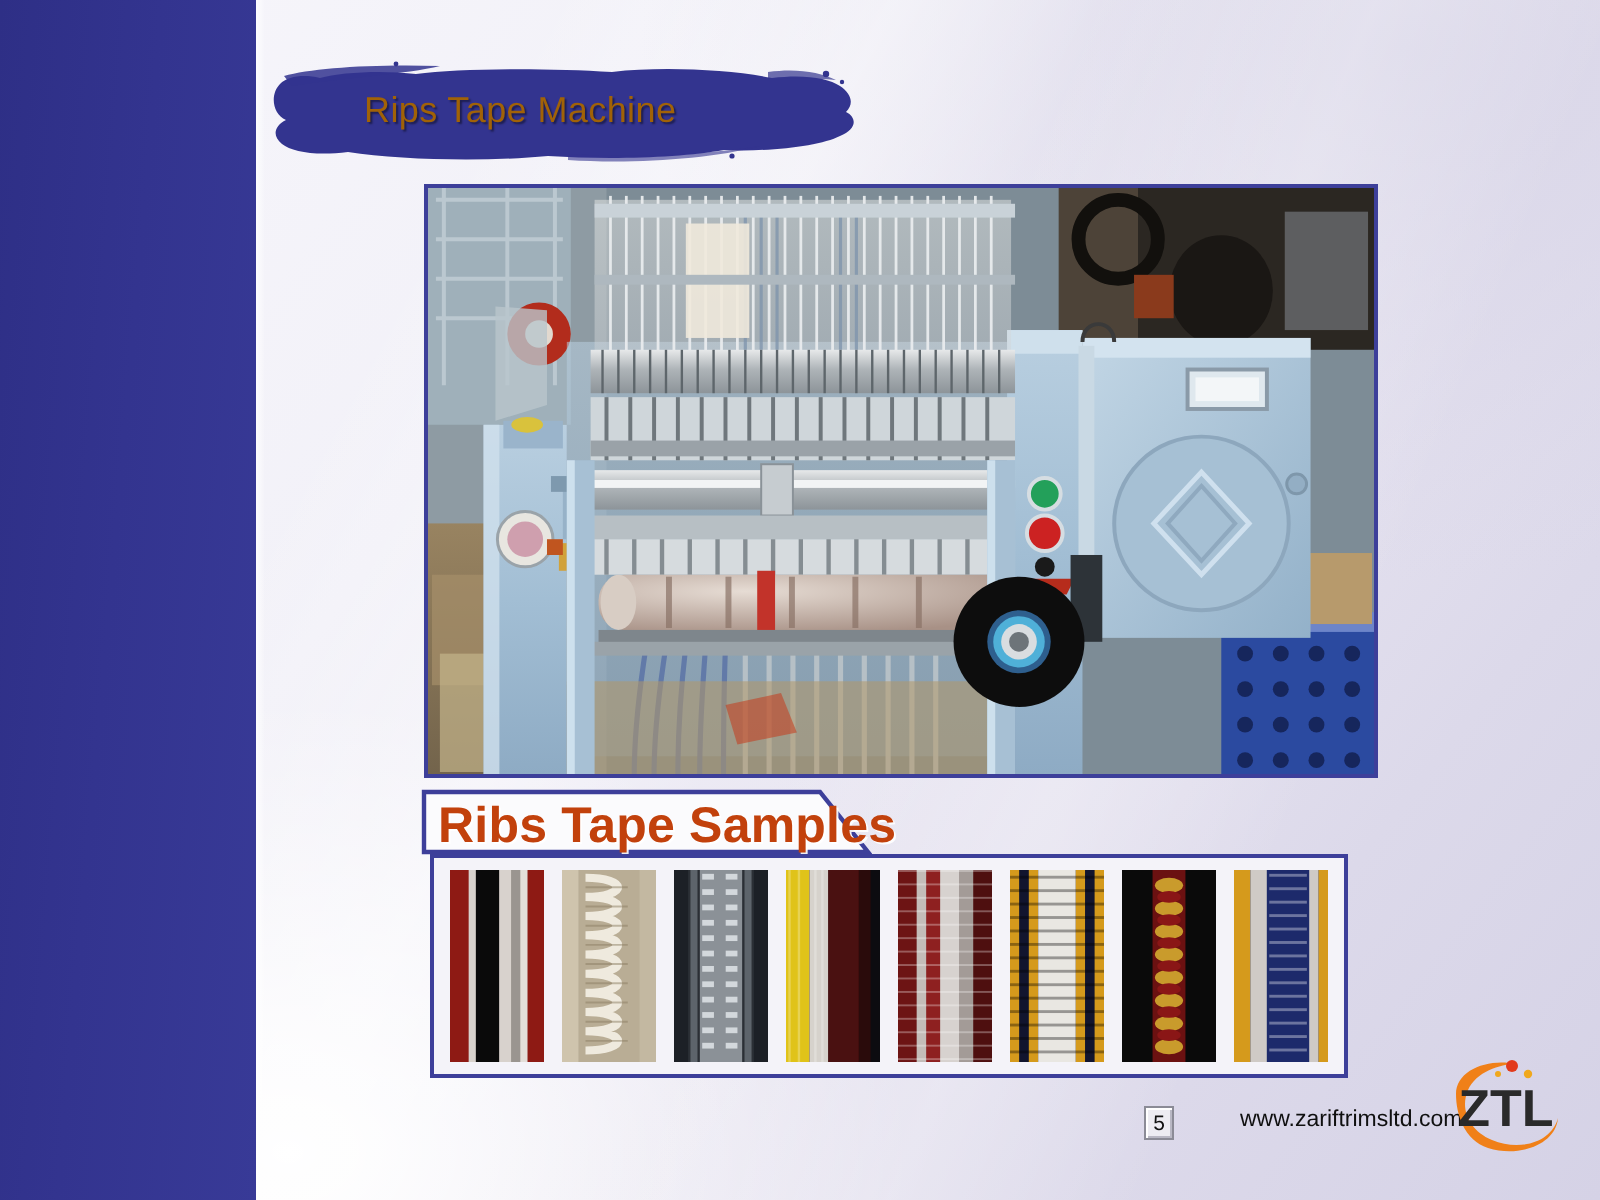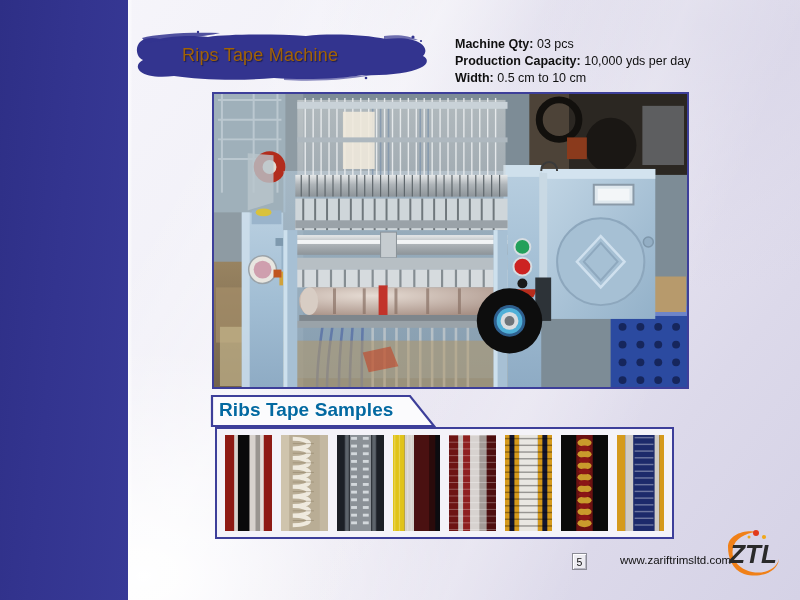--- a/index.html
+++ b/index.html
@@ -104,23 +104,23 @@
   
   .sbanner {
     position: absolute;
     left: 210px; top: 394px;
     width: 226px; height: 34px;
   }
   .sbanner svg { display:block; width:100%; height:100%; }
   .sbanner-title {
     position: absolute;
     left: 219px; top: 399px;
-    font-size: 19px;
+    font-size: 25px;
     font-weight: bold;
-    color: #0369a1;
+    color: #c2410c;
     letter-spacing: .1px;
     text-shadow: 1px 1px 0 rgba(255,255,255,.9);
     white-space: nowrap;
     text-align: right;
   }
   
   .samples-box {
     position: absolute;
     left: 215px; top: 427px;
     width: 459px; height: 112px;
@@ -156,21 +156,21 @@
   .site-url {
     position: absolute;
     left: 620px; top: 554px;
     font-size: 11.5px;
     color: #101010;
     white-space: nowrap;
   }
   .ztl-logo {
     position: absolute;
     left: 722px; top: 527px;
-    width: 62px; height: 52px; font-style: italic;
+    width: 62px; height: 52px;
   }
   .ztl-logo svg { display:block; width:100%; height:100%; }
 </style>
 </head>
 <body>
 
 <div id="slide">
 
   <div class="bg-base"></div>
   <div class="bg-sheen"></div>
@@ -192,34 +192,20 @@
       <path fill="#33348f" opacity=".7" d="M250,8 C264,6 276,8 284,12 C272,11 260,11 250,12 Z"></path>
       <path fill="#33348f" opacity=".6" d="M150,49 C186,51 222,49 246,45 C220,52 180,54 150,52 Z"></path>
       <circle cx="279" cy="9" r="1.6" fill="#33348f"></circle>
       <circle cx="287" cy="13" r="1.1" fill="#33348f"></circle>
       <circle cx="64" cy="4" r="1.2" fill="#33348f"></circle>
       <circle cx="232" cy="50" r="1.3" fill="#33348f"></circle>
     </svg>
   </div>
   <div class="brush-title">Rips Tape Machine</div>
 
-  <div class="specs">
-    <div>
-      <span class="lbl">Machine Qty:</span>
-      <span class="val">03 pcs</span>
-    </div>
-    <div>
-      <span class="lbl">Production Capacity:</span>
-      <span class="val">10,000 yds per day</span>
-    </div>
-    <div>
-      <span class="lbl">Width:</span>
-      <span class="val">0.5 cm to 10 cm</span>
-    </div>
-  </div>
 
   <div class="photo-frame">
     <div class="photo">
       <svg viewBox="0 0 477 297" preserveAspectRatio="none">
         <defs>
           <linearGradient id="bodyG" x1="0" y1="0" x2="0" y2="1">
             <stop offset="0" stop-color="#b9cfe0"></stop>
             <stop offset=".5" stop-color="#a2bed4"></stop>
             <stop offset="1" stop-color="#8eabc4"></stop>
           </linearGradient>

